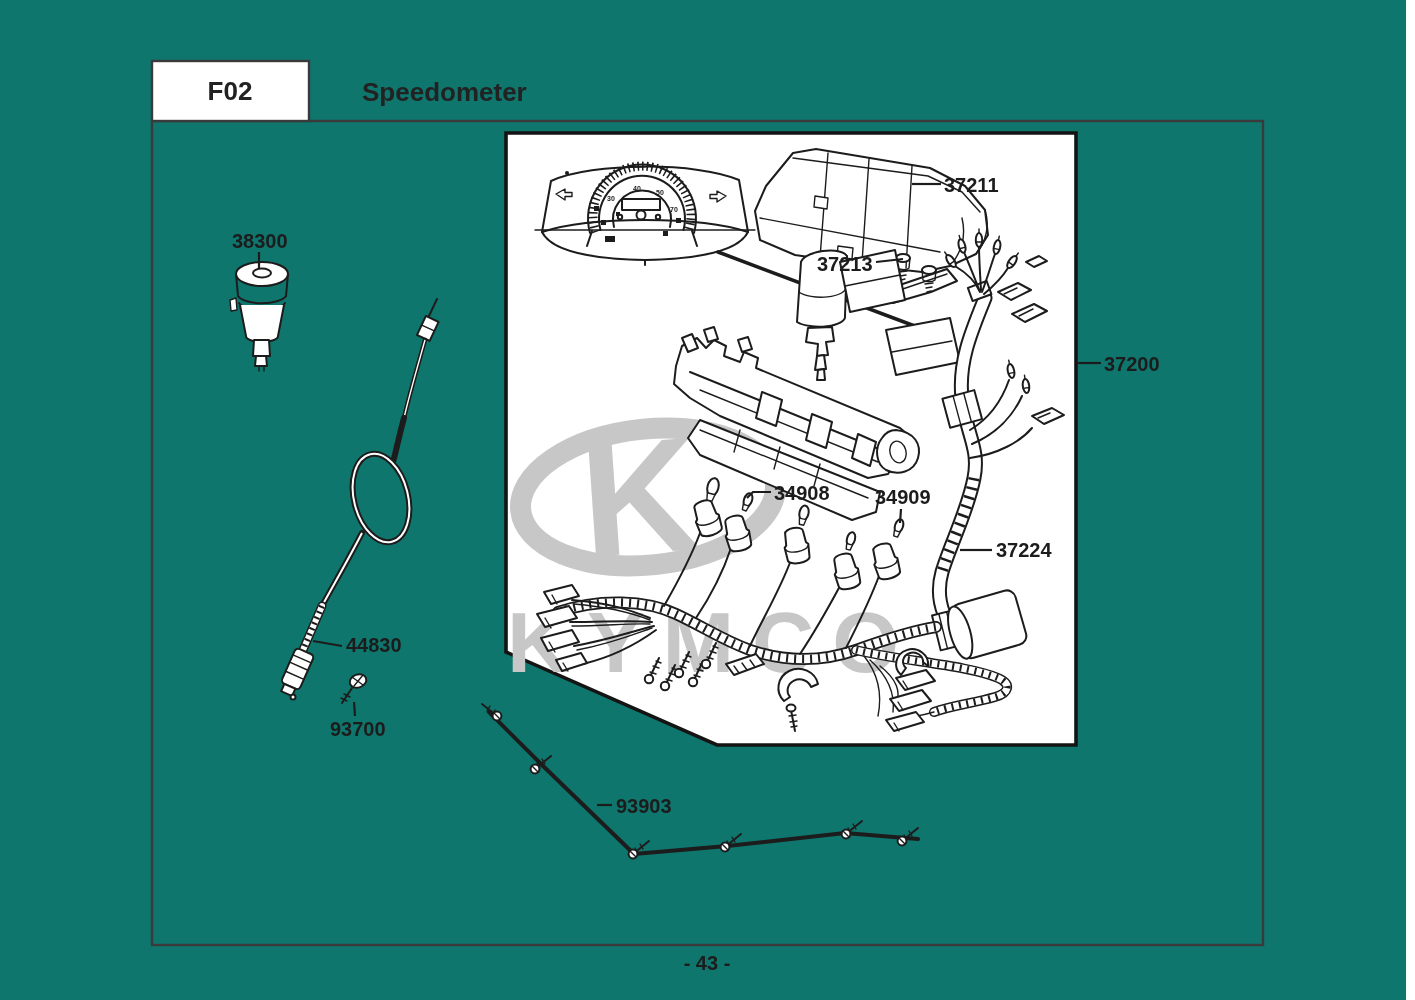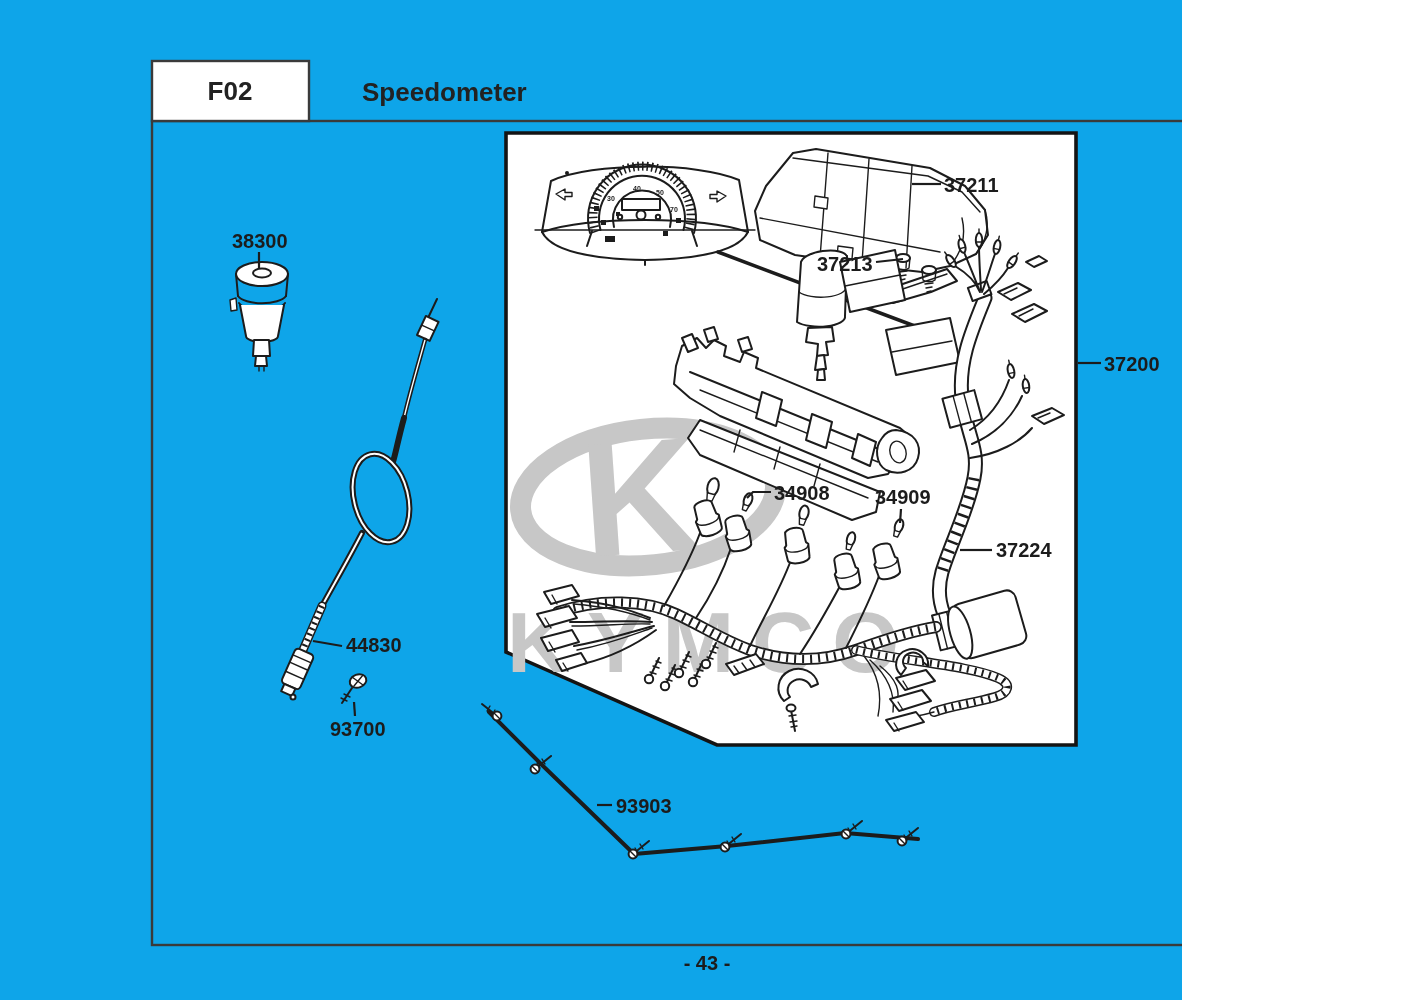--- a/index.html
+++ b/index.html
@@ -1,16 +1,16 @@
 <!DOCTYPE html>
 <html><head>
 <meta charset="utf-8">
 <style>
   html,body{margin:0;padding:0;background:#fff;}
-  .page{position:relative;width:1182px;height:1000px;background:#0ea5e9;overflow:hidden;
+  .page{position:relative;width:1406px;height:1000px;background:#0f766e;overflow:hidden;
         font-family:"Liberation Sans",sans-serif;}
   svg{position:absolute;left:0;top:0;}
   .k  {fill:none;stroke:#1c1c1c;stroke-width:2;stroke-linecap:round;stroke-linejoin:round;}
   .kw {fill:#ffffff;stroke:#1c1c1c;stroke-width:2;stroke-linecap:round;stroke-linejoin:round;}
   .kf {fill:#1c1c1c;stroke:none;}
   .thin{stroke-width:1.4;}
   .ldr{stroke:#1c1c1c;stroke-width:2.2;fill:none;}
   .lbl{font-family:"Liberation Sans",sans-serif;font-weight:bold;font-size:20px;fill:#1c1c1c;}
   .hdr{font-family:"Liberation Sans",sans-serif;font-weight:bold;font-size:26px;fill:#222;}
   .tiny{font-family:"Liberation Sans",sans-serif;font-weight:bold;font-size:7px;fill:#1c1c1c;}

